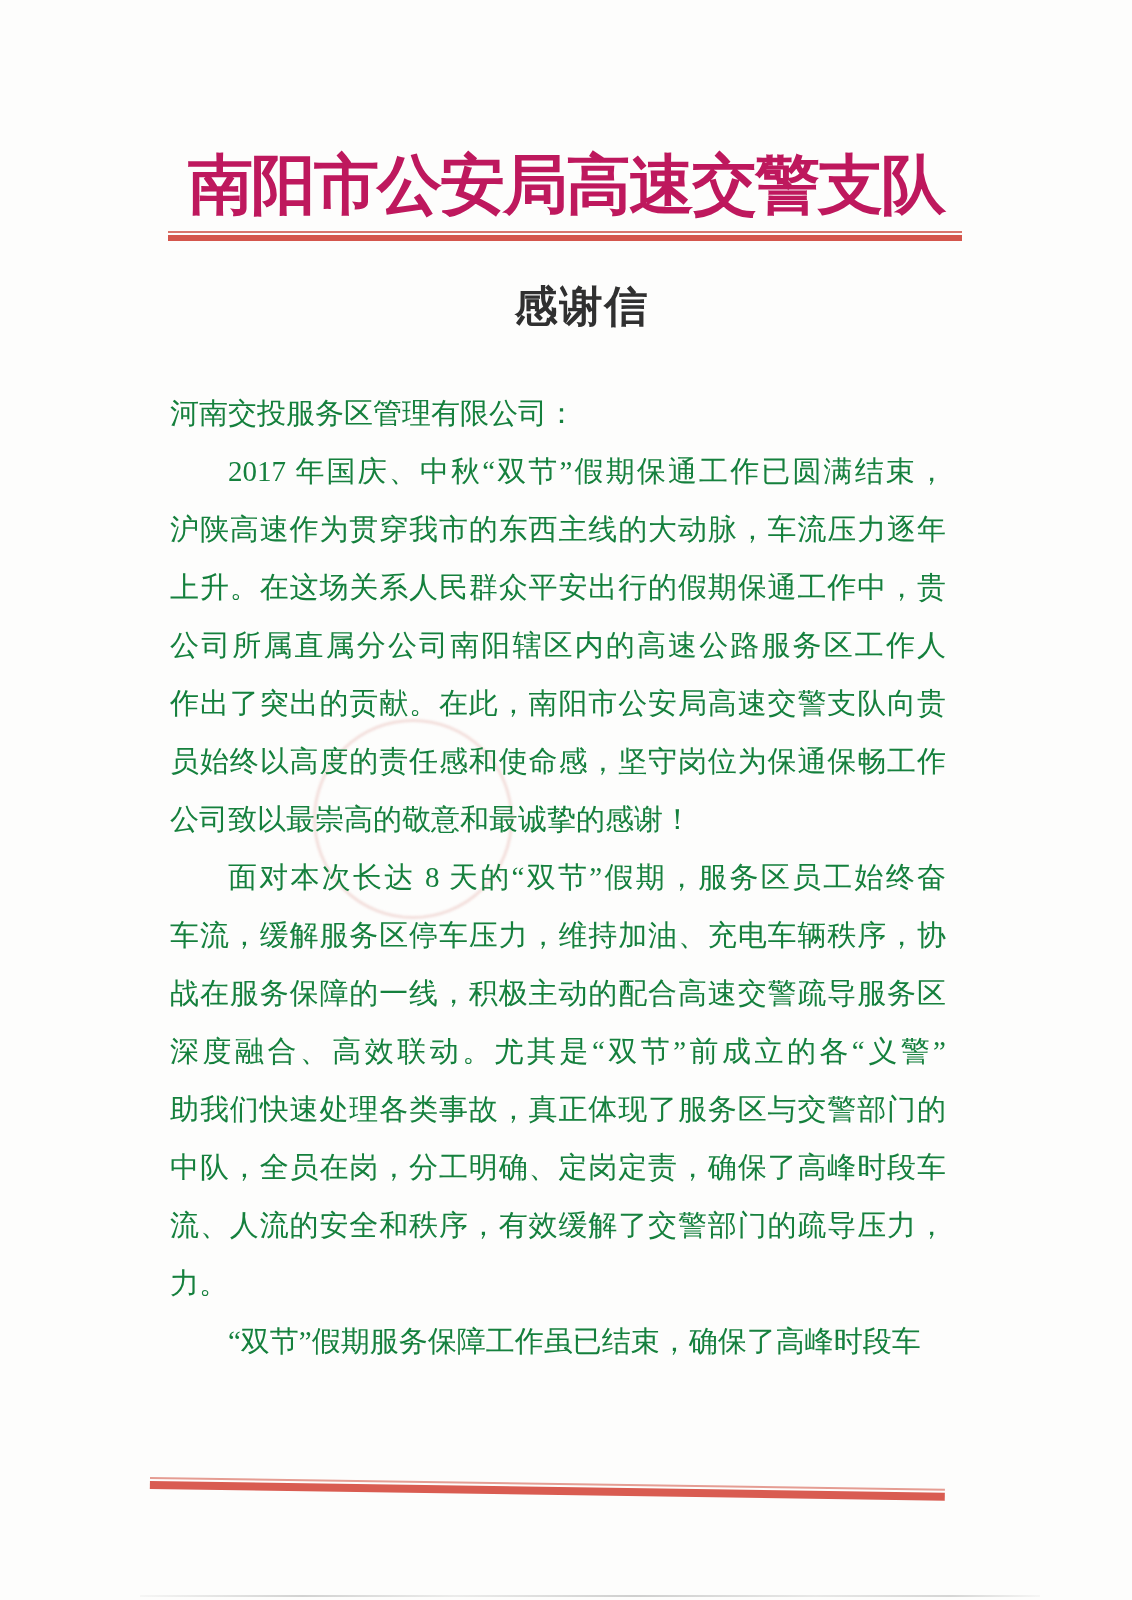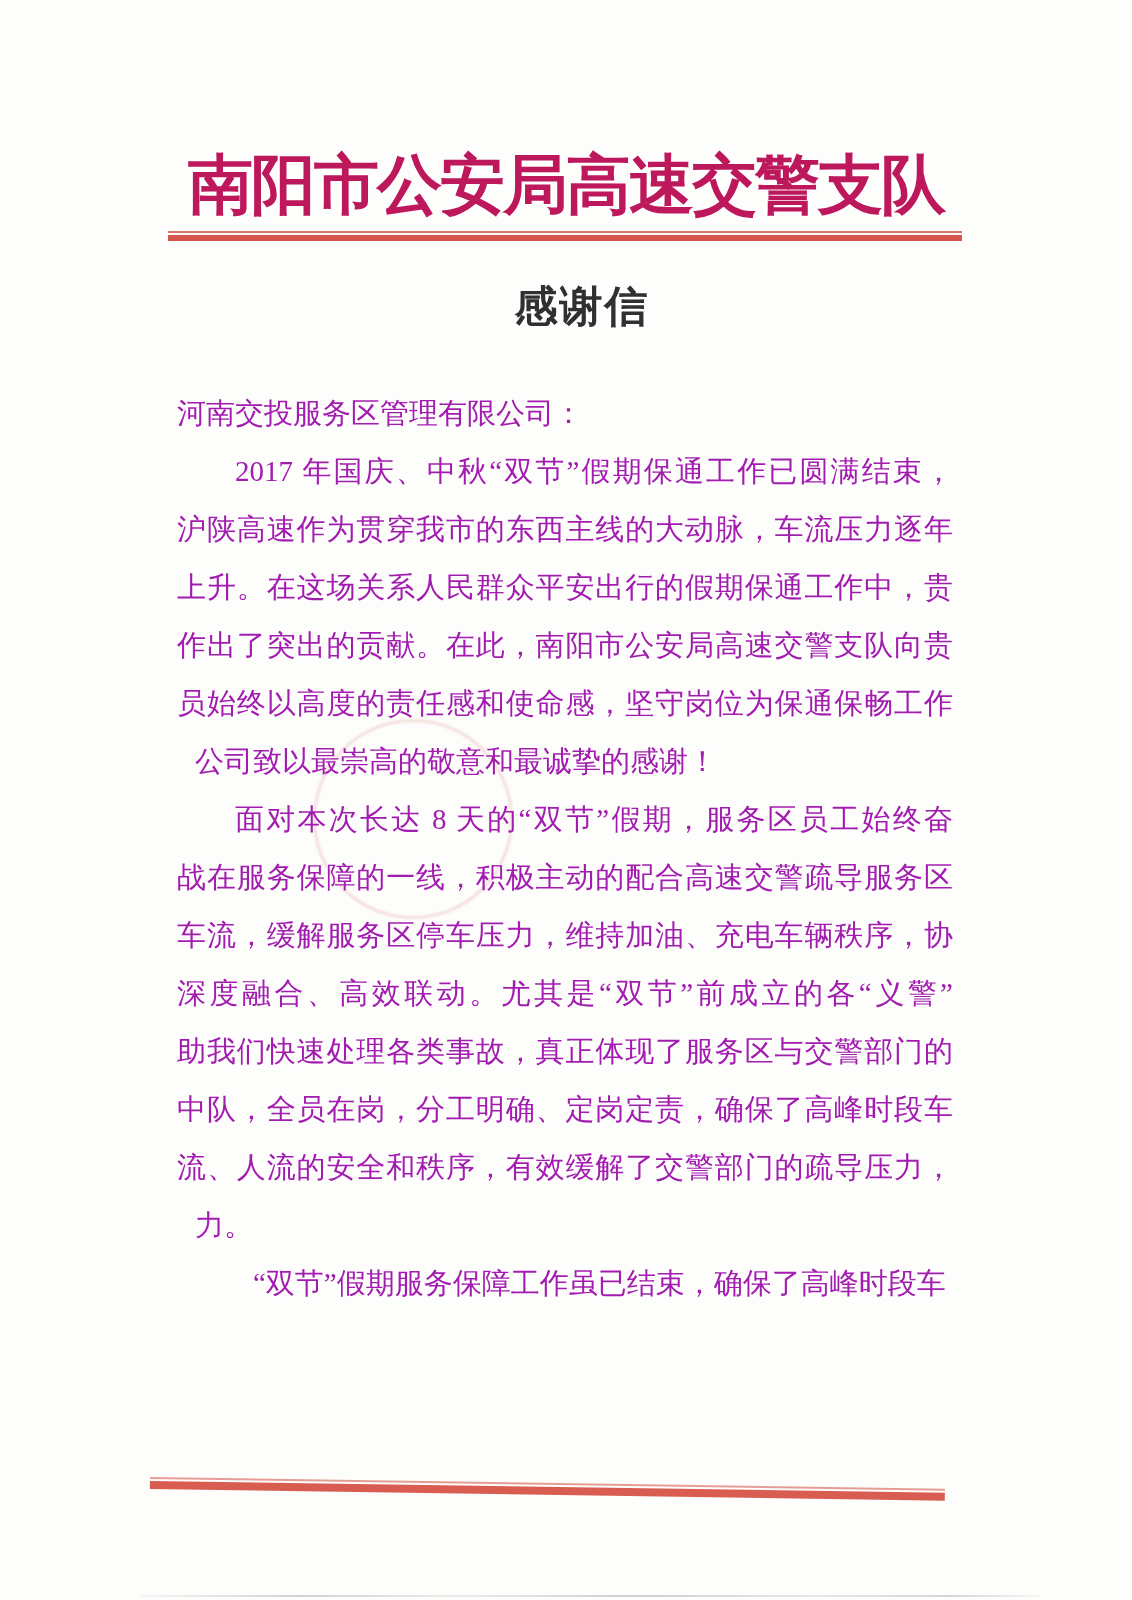--- a/index.html
+++ b/index.html
@@ -72,41 +72,40 @@
     height: 194px;
     border: 3px solid rgba(209, 118, 108, 0.22);
     border-radius: 50%;
     filter: blur(1px);
   }
 
   
   .letter-body {
     position: absolute;
     top: 384px;
-    left: 177px;
+    left: 170px;
     width: 776px;
     font-size: 29px;
-    color: #a21caf;
+    color: #15803d;
     font-family: "Liberation Serif", serif;
   }
   .salutation {
     margin: 0;
     height: 58px;
     line-height: 58px;
     white-space: nowrap;
   }
   .line {
     height: 58px;
     line-height: 58px;
     text-align: justify;
     text-align-last: justify;
   }
   .line.plast {
     text-align-last: left;
-    margin-left: 18px;
   }
   .line.first {
     text-indent: 58px;
   }
 
   
   .footer-rule {
     position: absolute;
     left: 150px;
     top: 1477px;
@@ -157,26 +156,27 @@
   <h2 class="letter-title">感谢信</h2>
 
   <div class="seal-bleed"></div>
 
   <main class="letter-body">
     <p class="salutation">河南交投服务区管理有限公司：</p>
     <section id="paragraphs">
         <div class="line first">2017 年国庆、中秋“双节”假期保通工作已圆满结束，</div>
         <div class="line">沪陕高速作为贯穿我市的东西主线的大动脉，车流压力逐年</div>
         <div class="line">上升。在这场关系人民群众平安出行的假期保通工作中，贵</div>
+        <div class="line">公司所属直属分公司南阳辖区内的高速公路服务区工作人</div>
         <div class="line">作出了突出的贡献。在此，南阳市公安局高速交警支队向贵</div>
         <div class="line">员始终以高度的责任感和使命感，坚守岗位为保通保畅工作</div>
         <div class="line plast">公司致以最崇高的敬意和最诚挚的感谢！</div>
         <div class="line first">面对本次长达 8 天的“双节”假期，服务区员工始终奋</div>
+        <div class="line">车流，缓解服务区停车压力，维持加油、充电车辆秩序，协</div>
         <div class="line">战在服务保障的一线，积极主动的配合高速交警疏导服务区</div>
-        <div class="line">车流，缓解服务区停车压力，维持加油、充电车辆秩序，协</div>
         <div class="line">深度融合、高效联动。尤其是“双节”前成立的各“义警”</div>
         <div class="line">助我们快速处理各类事故，真正体现了服务区与交警部门的</div>
         <div class="line">中队，全员在岗，分工明确、定岗定责，确保了高峰时段车</div>
         <div class="line">流、人流的安全和秩序，有效缓解了交警部门的疏导压力，</div>
         <div class="line plast">力。</div>
         <div class="line first plast">“双节”假期服务保障工作虽已结束，确保了高峰时段车</div>
       </section>
   </main>
 
   <div class="footer-rule">

